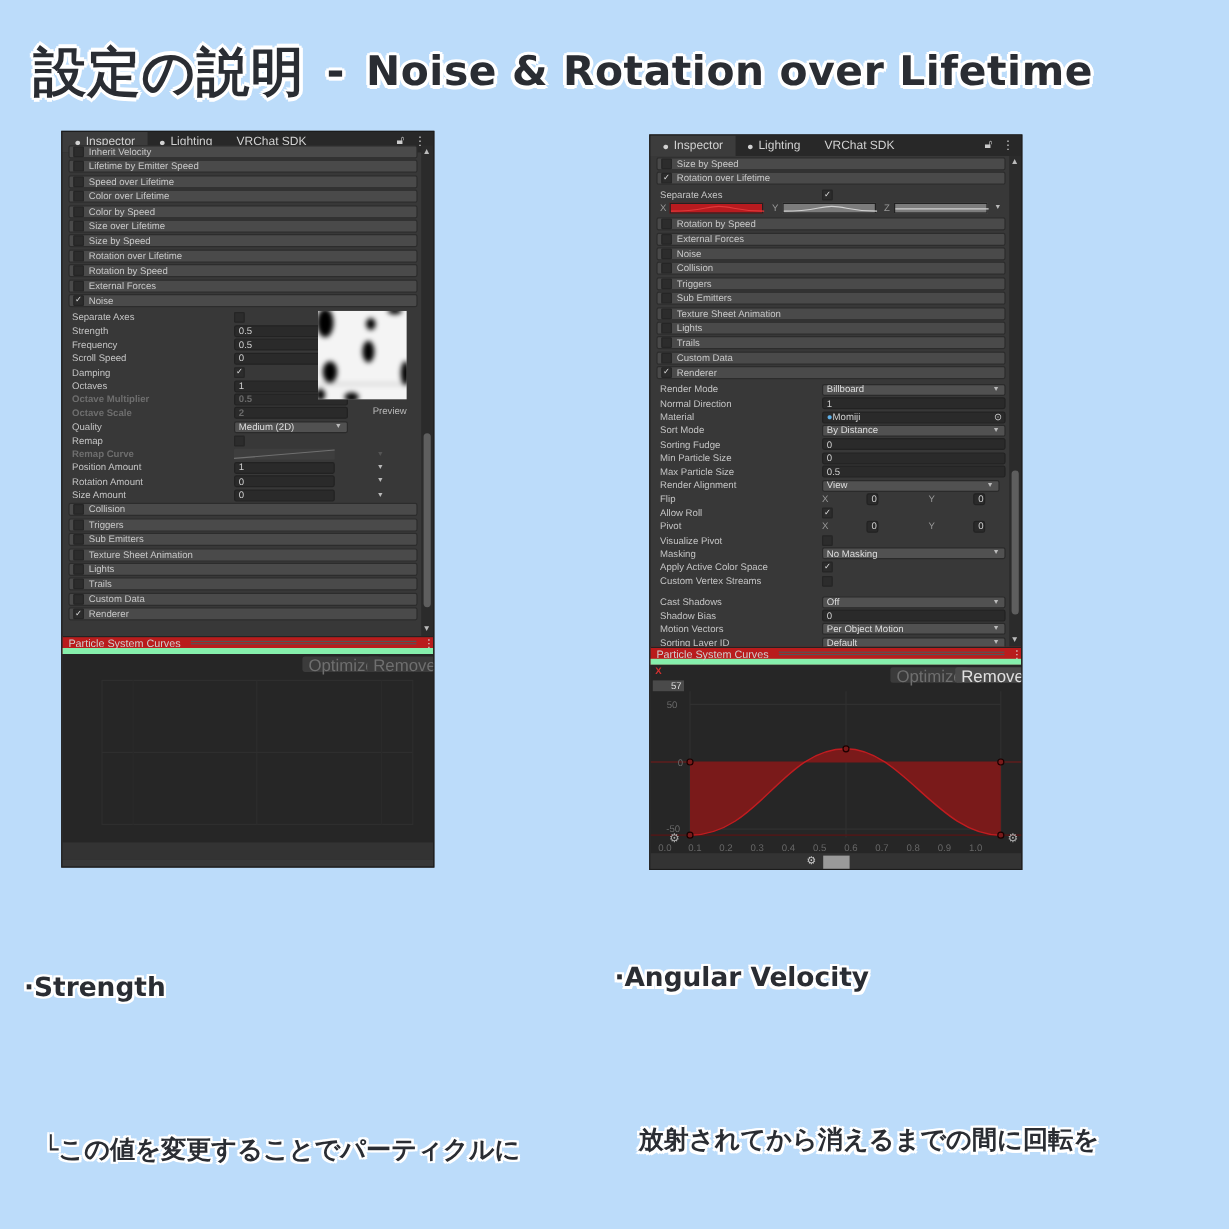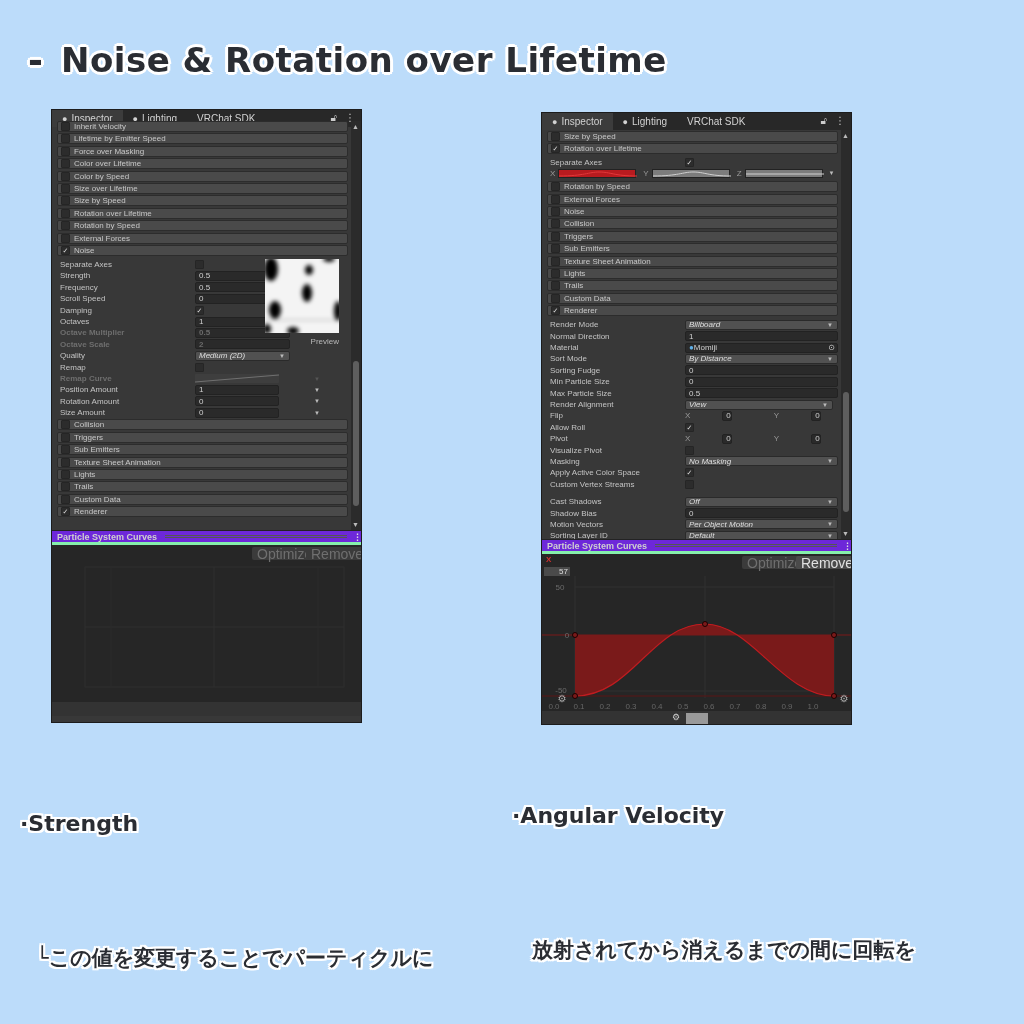--- a/index.html
+++ b/index.html
@@ -43,45 +43,46 @@
   .chk { width: 9px; height: 9px; background: #2c2c2c; border: 1px solid #252525; border-radius: 1px;
          font-size: 7px; color: #ddd; display: inline-flex; align-items: center; justify-content: center; line-height: 1; }
 
   .prop { height: 11.4px; display: flex; align-items: center; font-size: 8px; color: #c4c4c4; padding-left: 3px; gap: 32px; }
   .prop.dim { color: #6e6e6e; font-weight: bold; }
   .prop .lbl { width: 103px; flex: none; white-space: nowrap; overflow: hidden; }
   .field { height: 10px; background: #2a2a2a; border: 1px solid #222; border-radius: 2px; font-size: 8px;
            color: #d0d0d0; padding-left: 3px; display: flex; align-items: center; }
   .field.dim { color: #6a6a6a; }
   .dropdown { height: 10px; background: #515151; border: 1px solid #2a2a2a; border-radius: 2px; font-size: 8px;
-              color: #dedede; padding: 0 4px 0 3px; display: flex; align-items: center; justify-content: space-between; font-style: italic; }
+              color: #dedede; padding: 0 4px 0 3px; display: flex; align-items: center; justify-content: space-between; }
   .tri { font-size: 6px; color: #bbb; margin-left: 3px; }
 
-  .curves-hdr { height: 15px; background: #6d28d9; border-top: 1px solid #232323; border-bottom: 3px solid #86efac;
-                display: flex; align-items: center; padding-left: 5px; font-size: 9px; font-weight: bold; color: #d0d0d0; position: relative; }
+  .curves-hdr { height: 15px; background: #b91c1c; border-top: 1px solid #232323; border-bottom: 5px solid #86efac;
+                display: flex; align-items: center; padding-left: 5px; font-size: 9px; font-weight: normal; color: #d0d0d0; position: relative; }
   .curves-hdr .line { flex: 1; height: 3px; border-top: 1px solid #555; border-bottom: 1px solid #555; margin: 0 6px 0 8px; }
   .curves-hdr .dots { width: 8px; font-size: 9px; color: #ddd; }
   .curves-body { background: #262626; position: relative; }
   .cbtn { position: absolute; height: 13px; padding: 0 5px; background: #3b3b3b; border-radius: 2px; font-size: 14px;
           color: #6f6f6f; display: flex; align-items: center; }
   .cbtn.on { background: #4a4a4a; color: #e0e0e0; }
   .bottombar { position: absolute; left: 0; right: 0; bottom: 0; height: 14px; background: #333; }
 
   .desc {
     position: absolute; color: #2a2d33; font-weight: bold; font-size: 21px; line-height: 27px;
     text-shadow: 2px 0 0 #fff, -2px 0 0 #fff, 0 2px 0 #fff, 0 -2px 0 #fff,
                  2px 2px 0 #fff, -2px -2px 0 #fff, 2px -2px 0 #fff, -2px 2px 0 #fff;
     white-space: pre;
   }
   .desc .h { font-size: 22px; }
 </style>
 </head>
 <body>
 
 <div class="title">
+  <span class="jp">設定の説明</span>
   <span class="dash">-</span>
   <span class="en">Noise &amp; Rotation over Lifetime</span>
 </div>
 
 <div class="panel" id="panel-left">
   <div class="tabbar">
     <div class="tab active">
       <span class="ico">●</span>
       <span>Inspector</span>
     </div>
@@ -109,21 +110,21 @@
           <div class="module">
             <span class="chk"></span>
             <span>Inherit Velocity</span>
           </div>
           <div class="module">
             <span class="chk"></span>
             <span>Lifetime by Emitter Speed</span>
           </div>
           <div class="module">
             <span class="chk"></span>
-            <span>Force over Masking</span>
+            <span>Speed over Lifetime</span>
           </div>
           <div class="module">
             <span class="chk"></span>
             <span>Color over Lifetime</span>
           </div>
           <div class="module">
             <span class="chk"></span>
             <span>Color by Speed</span>
           </div>
           <div class="module">

